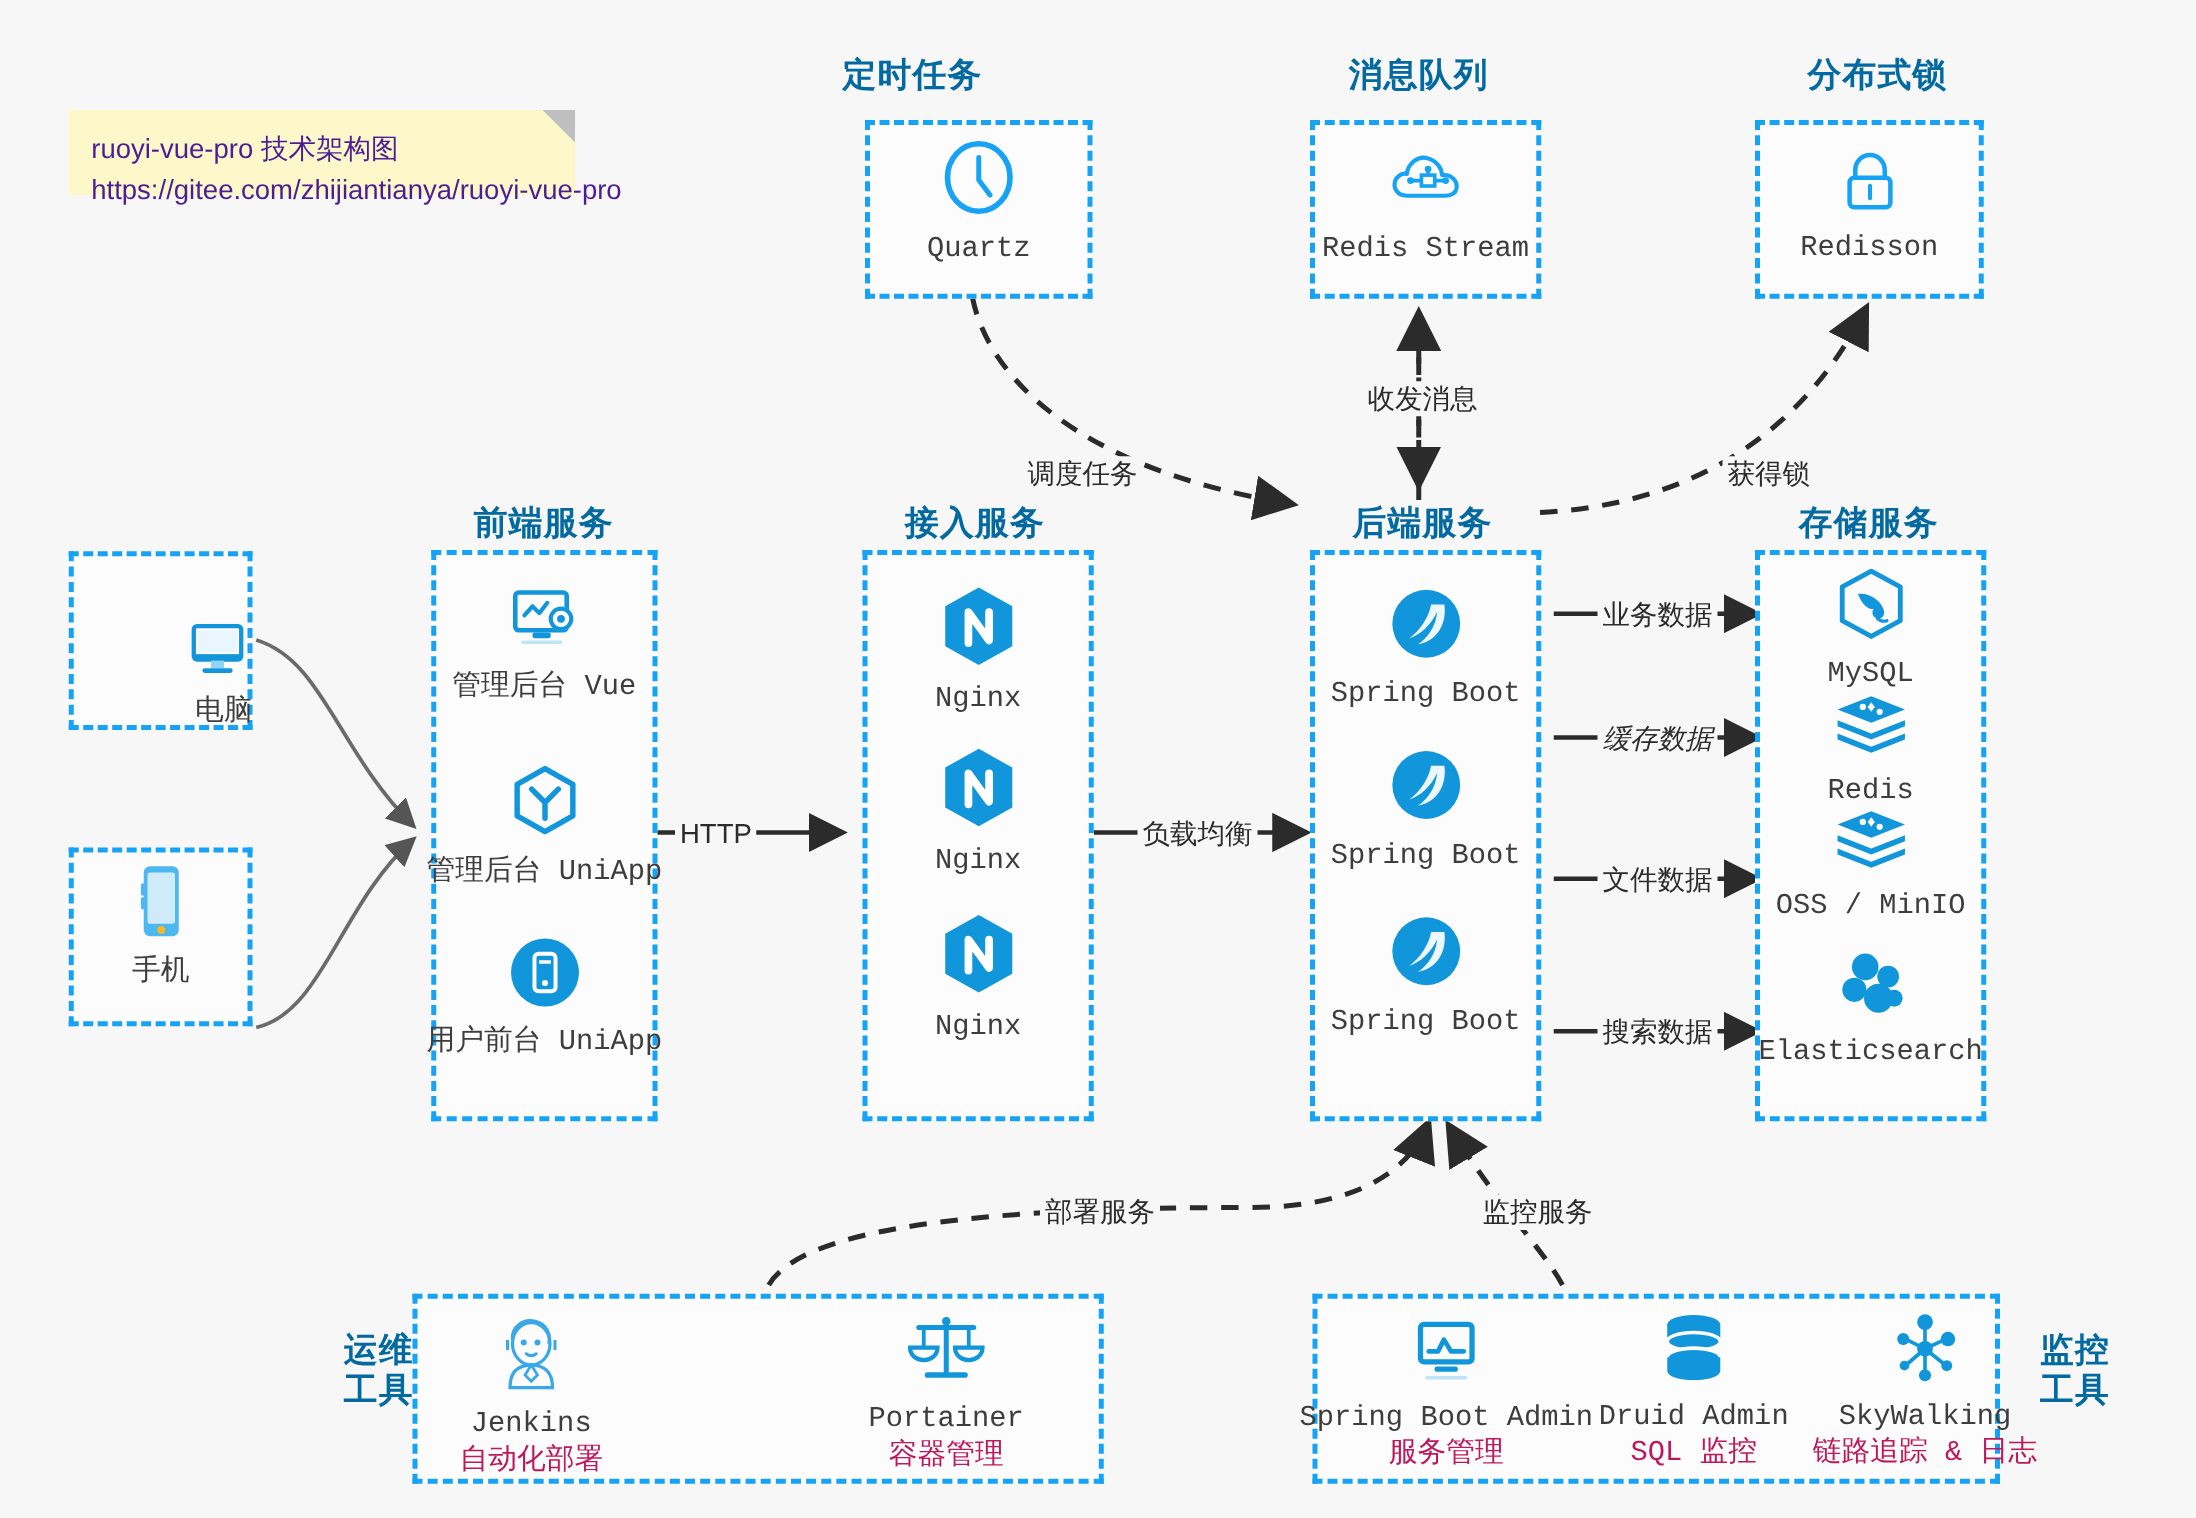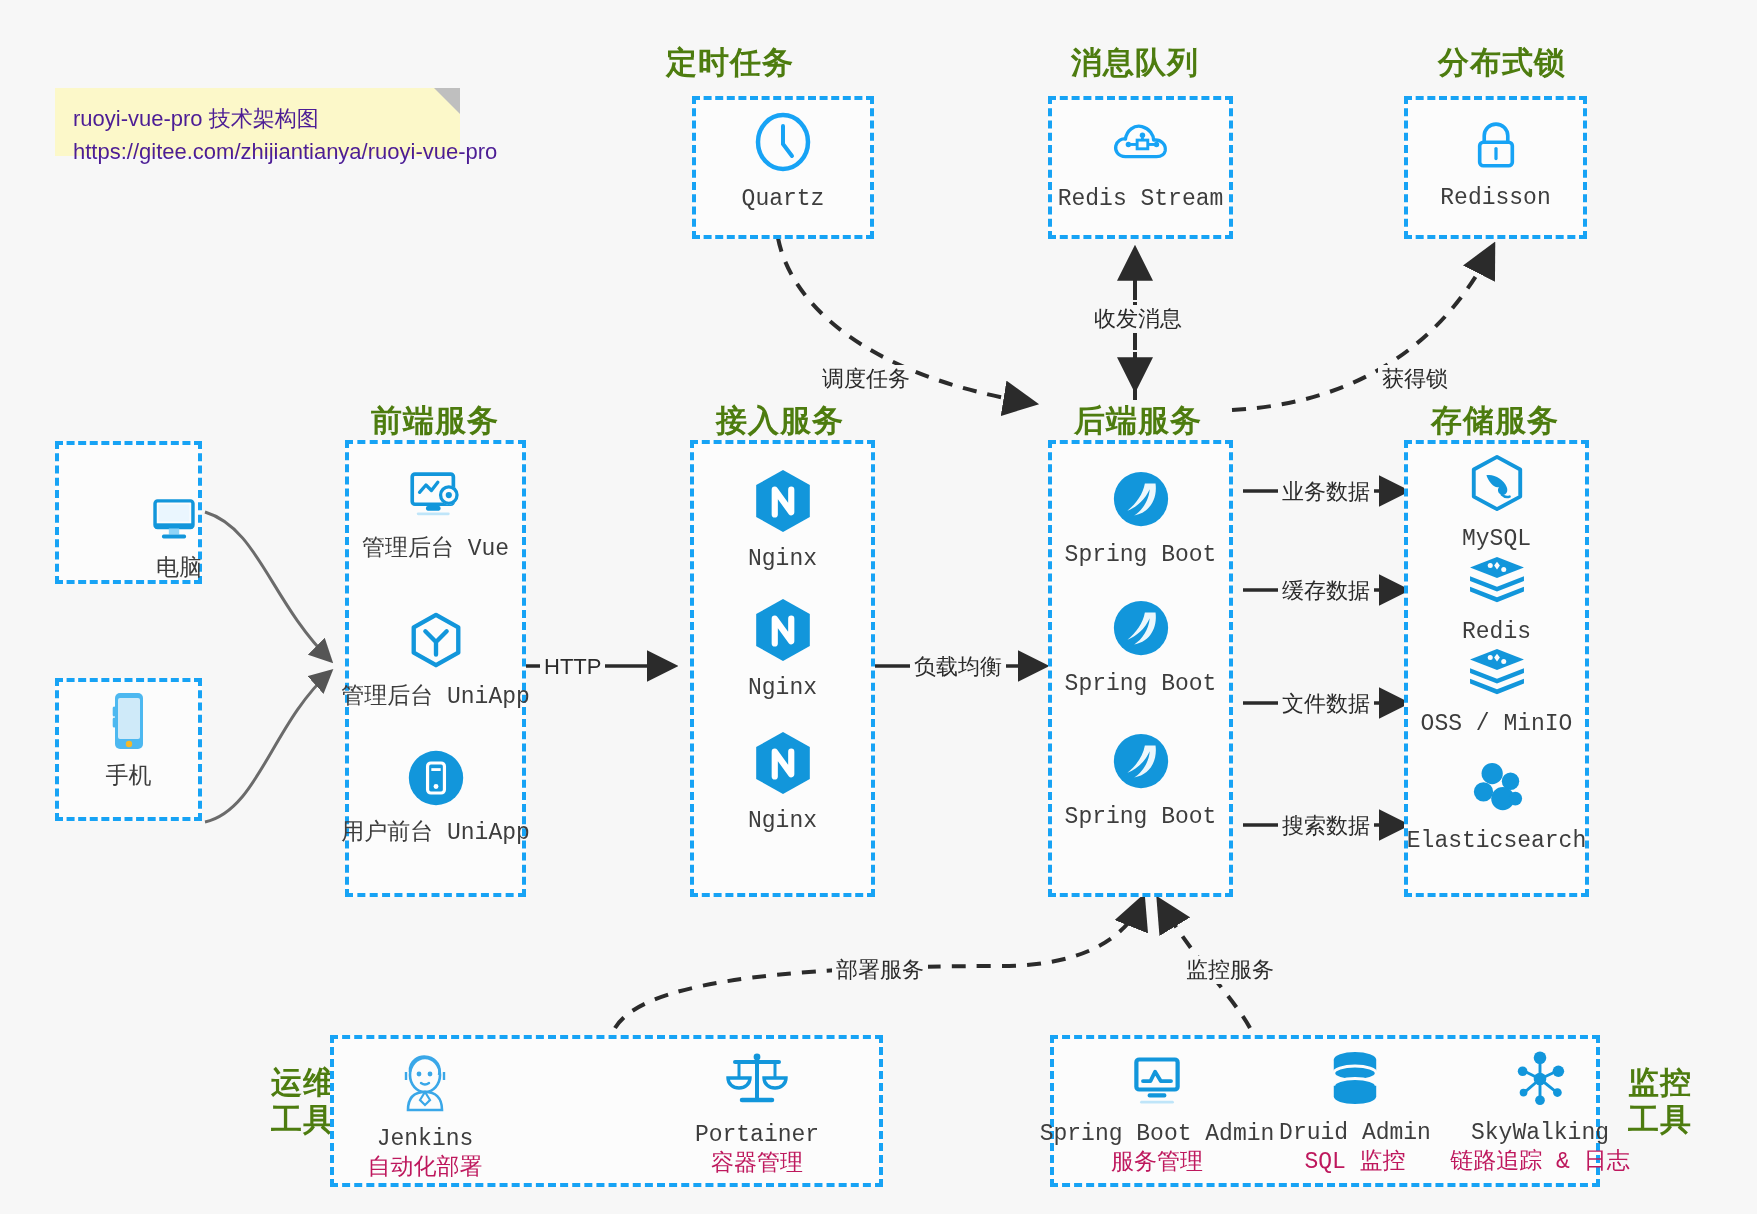--- a/index.html
+++ b/index.html
@@ -13,23 +13,23 @@
   #stage{position:absolute;left:0;top:0;width:1757px;height:1214px;}
   svg.layer{position:absolute;left:0;top:0;width:1757px;height:1214px;pointer-events:none;}
   .box{
     position:absolute;
     border:4px dashed #17a3f5;
     background:#fcfcfc;
     box-sizing:border-box;
   }
   .grp-title{
     position:absolute;
-    color:#4d7c0f;
+    color:#0369a1;
     font-weight:bold;
-    font-size:31px;
+    font-size:27px;
     text-align:center;
     white-space:nowrap;
     letter-spacing:1px;
   }
   .grp-title.side{line-height:1.18;}
   .cell{
     position:absolute;
     display:flex;flex-direction:column;
     align-items:center;justify-content:flex-start;
     text-align:center;
@@ -111,21 +111,21 @@
 
     <path d="M1250,1028 C1235,1000 1195,960 1160,902" fill="none" stroke="#2b2b2b" stroke-width="4" stroke-dasharray="14,11" marker-end="url(#ahd)"></path>
   </svg>
 
   <div class="elabel" style="left:540px;top:653px;">HTTP</div>
   <div class="elabel" style="left:910px;top:653px;">负载均衡</div>
   <div class="elabel" style="left:818px;top:365px;">调度任务</div>
   <div class="elabel" style="left:1090px;top:305px;">收发消息</div>
   <div class="elabel" style="left:1378px;top:365px;">获得锁</div>
   <div class="elabel" style="left:1278px;top:478px;">业务数据</div>
-  <div class="elabel" style="left:1278px;top:577px;">缓存数据</div>
+  <div class="elabel" style="left:1278px;top:577px;font-style:italic;">缓存数据</div>
   <div class="elabel" style="left:1278px;top:690px;">文件数据</div>
   <div class="elabel" style="left:1278px;top:812px;">搜索数据</div>
   <div class="elabel" style="left:832px;top:956px;">部署服务</div>
   <div class="elabel" style="left:1182px;top:956px;">监控服务</div>
 
   <div class="grp-title" style="left:640px;top:42px;width:180px;">定时任务</div>
   <div class="box" style="left:692px;top:96px;width:182px;height:143px;"></div>
   <div class="cell" style="left:692px;top:110px;width:182px;">
     <span class="ico">
       <svg width="64" height="64" viewBox="0 0 64 64">

